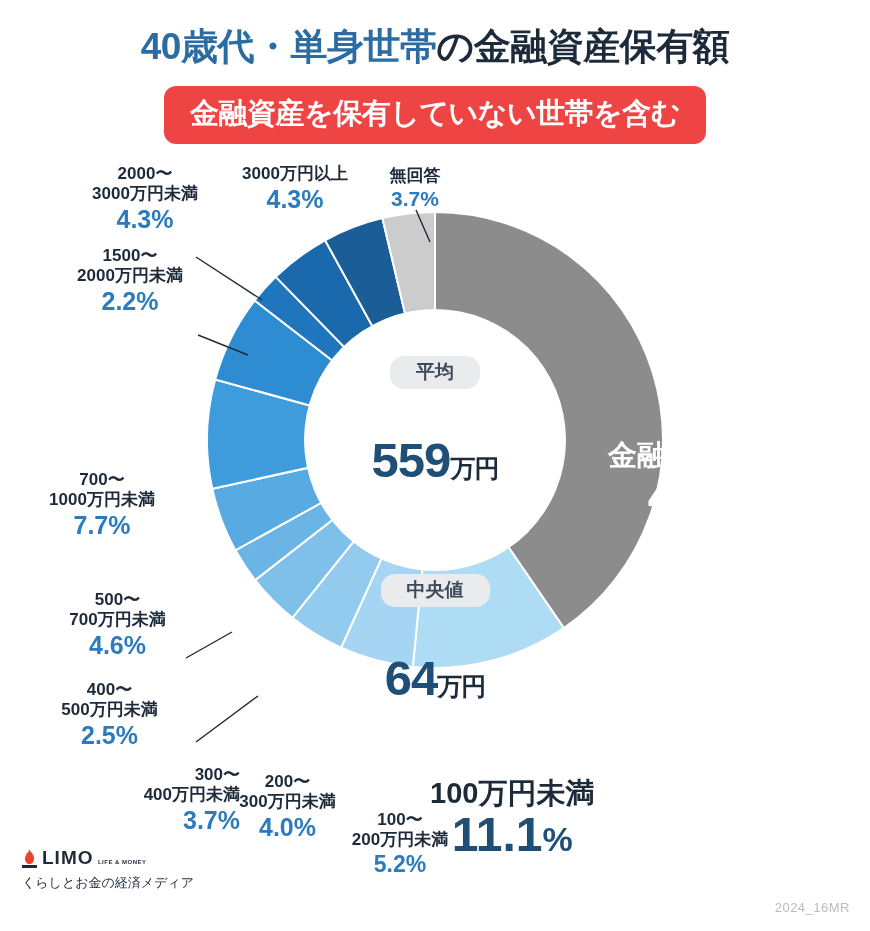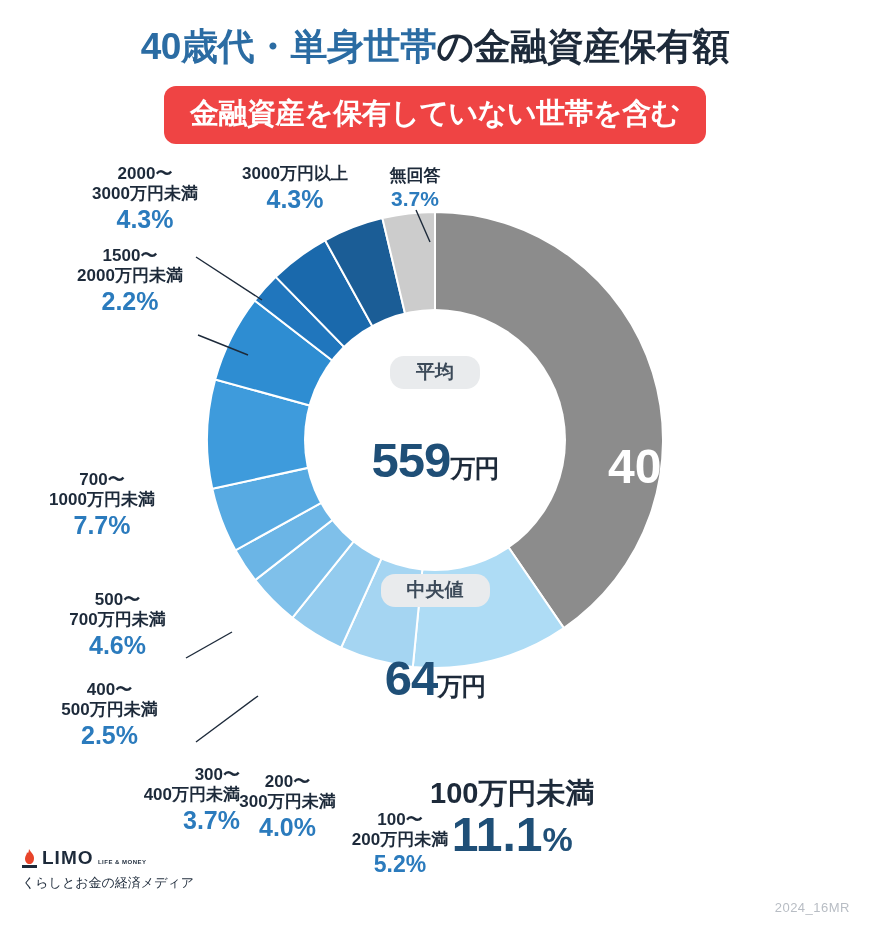--- a/index.html
+++ b/index.html
@@ -236,20 +236,21 @@
 
   <div class="center-box">
     <div class="pill">平均</div>
     <div class="big-num"><span>559</span><span class="unit">万円</span></div>
     <div class="gap"></div>
     <div class="pill">中央値</div>
     <div class="big-num"><span>64</span><span class="unit">万円</span></div>
   </div>
 
   <div class="big-label white" style="left:608px;top:290px;">
+    <span class="name">金融資産非保有</span>
     <span class="val"><span>40.4</span><span class="pcts">%</span></span>
   </div>
 
   <div class="big-label blue" style="left:430px;top:628px;">
     <span class="name" style="color:#1d2a3a;">100万円未満</span>
     <span class="val"><span>11.1</span><span class="pcts">%</span></span>
   </div>
 
   <div class="lbl" style="left:60px;top:14px;width:170px;">
     <span>2000〜</span><br>

